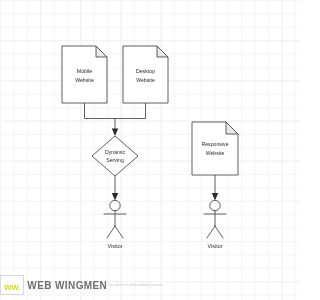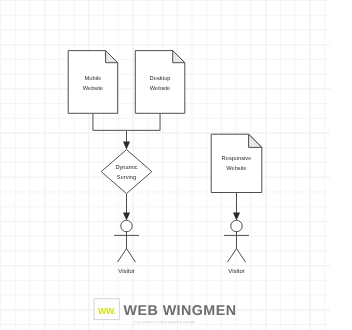--- a/index.html
+++ b/index.html
@@ -86,21 +86,21 @@
     dominant-baseline: middle;
   }
 
   
   #footer {
     position: absolute;
     left: 0;
     bottom: 5px;
     width: 300px;
     display: flex;
-    flex-direction: column;
+    flex-direction: row;
     align-items: center;
     gap: 1px;
   }
   #logo-row {
     display: flex;
     align-items: center;
     gap: 3px;
   }
   #logo-mark {
     border: 1px solid #d9d9d9;
@@ -110,21 +110,21 @@
   }
   #logo-mark-text {
     font-family: "Liberation Sans", sans-serif;
     font-size: 8px;
     font-weight: bold;
     color: #d4de12;
     letter-spacing: -0.2px;
   }
   #logo-word {
     font-family: "Liberation Sans", sans-serif;
-    font-size: 13px;
+    font-size: 10px;
     font-weight: bold;
     color: #6e6e6e;
     letter-spacing: 0.4px;
   }
   #logo-tagline {
     font-family: "Liberation Sans", sans-serif;
     font-size: 2.6px;
     color: #b8b8b8;
     letter-spacing: 0.2px;
     transform: scale(1, 1);

